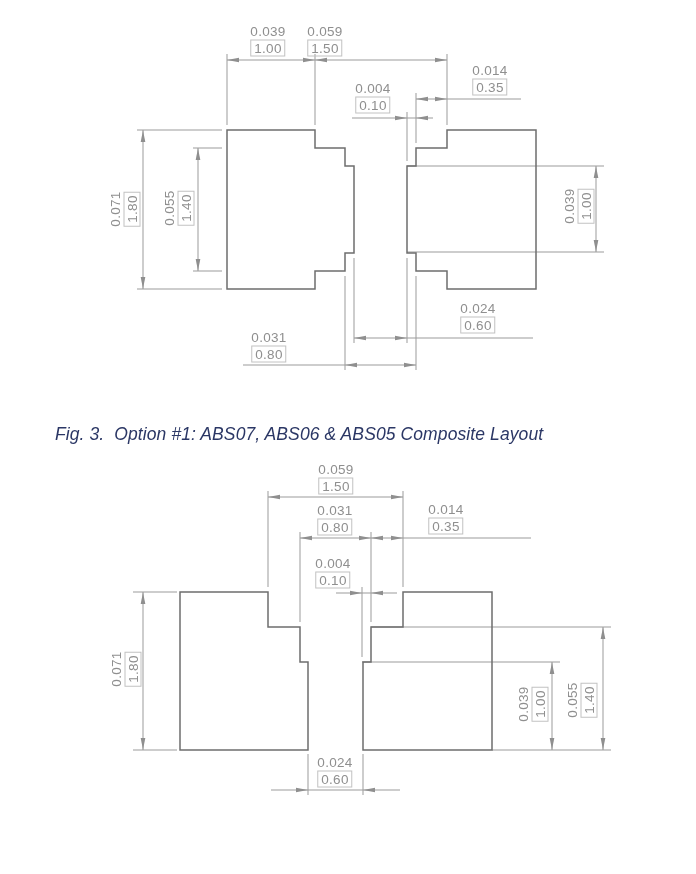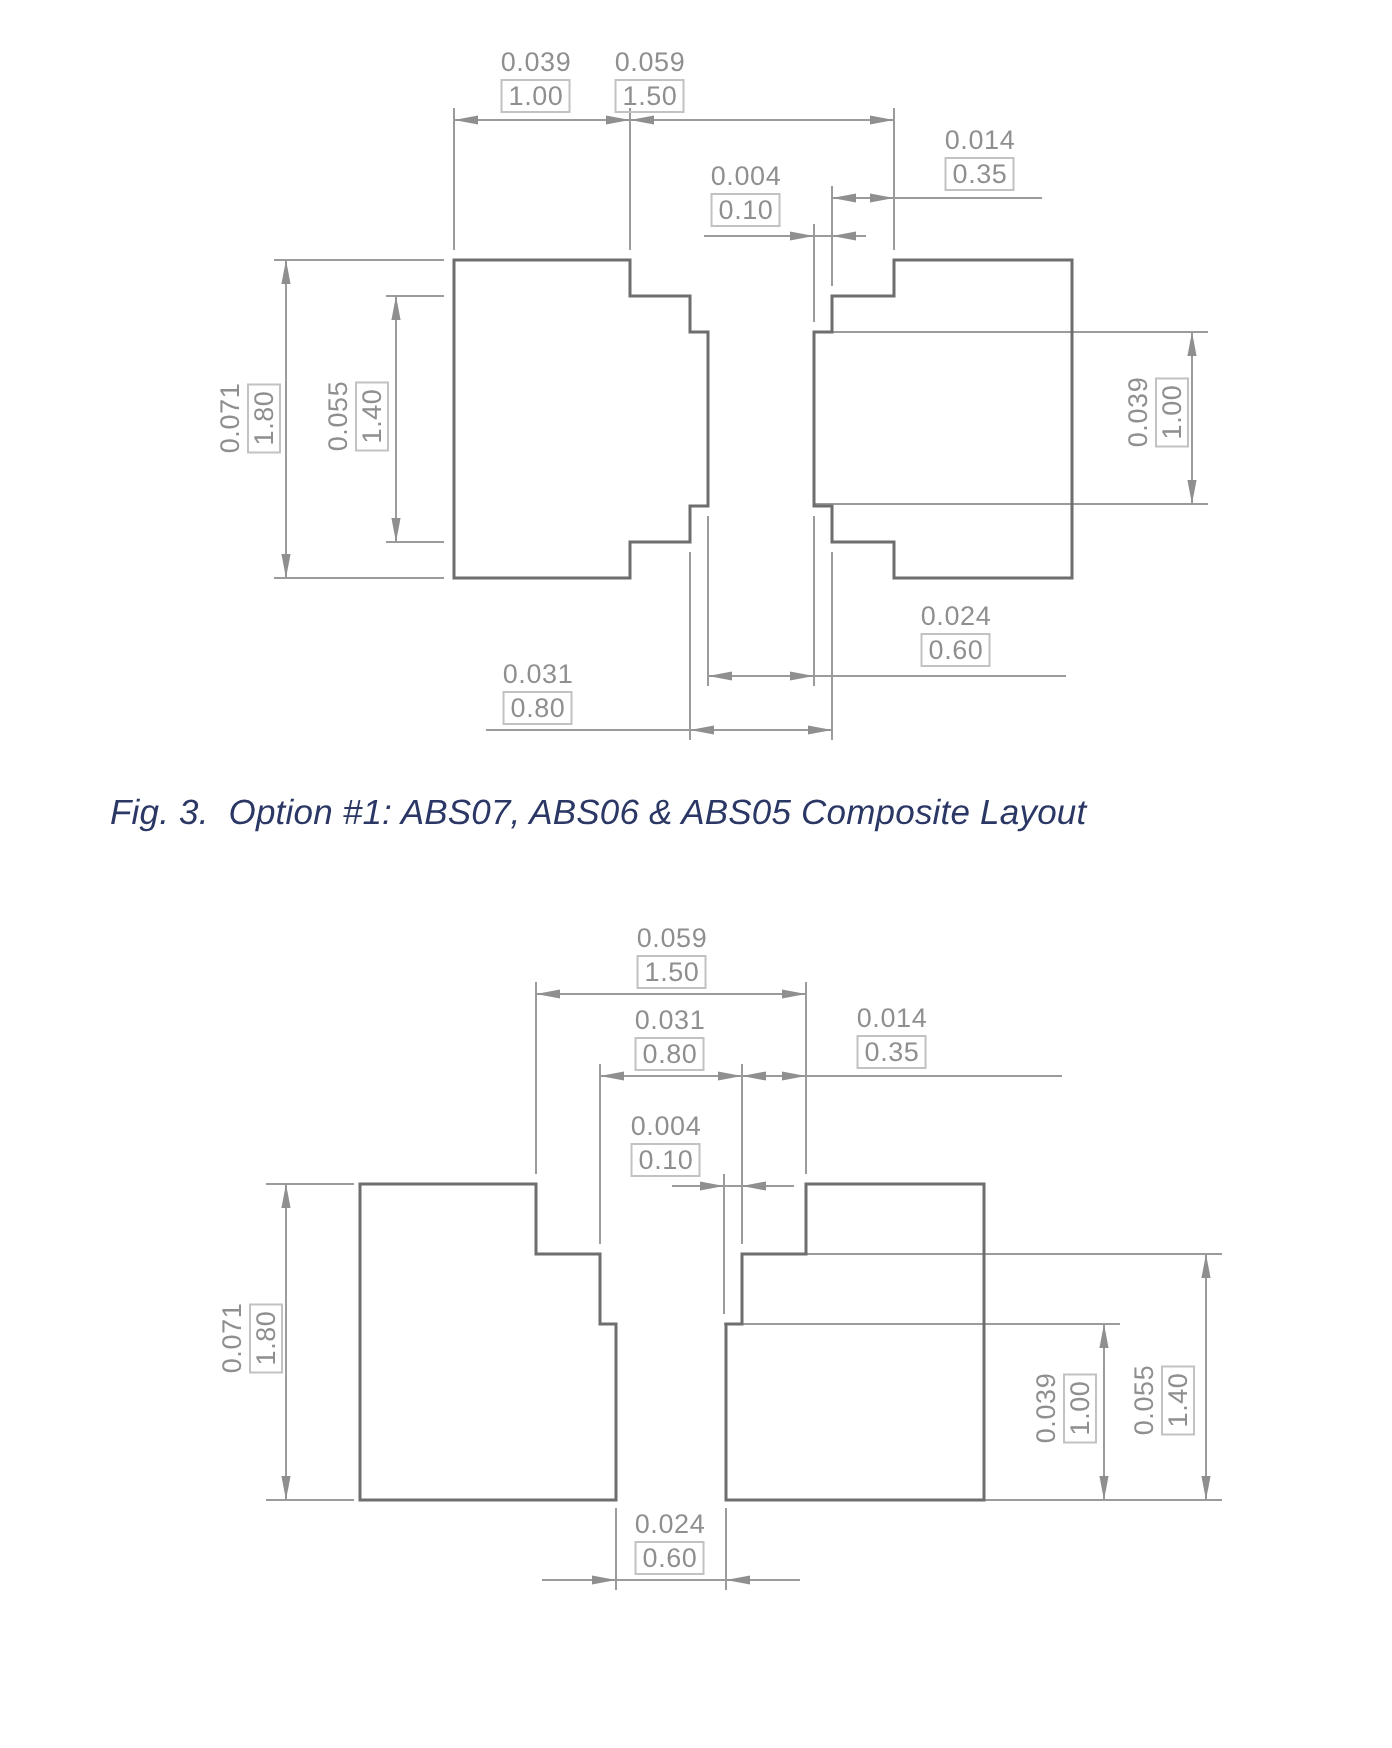--- a/index.html
+++ b/index.html
@@ -5,21 +5,21 @@
   html,body{margin:0;padding:0;background:#ffffff;}
   .page{position:relative;width:696px;height:874px;background:#ffffff;overflow:hidden;
         font-family:"Liberation Sans",sans-serif;}
   svg{position:absolute;left:0;top:0;}
   .dim-label{position:absolute;font-family:"Liberation Sans",sans-serif;font-size:13.5px;
              color:#8f8f8f;letter-spacing:.3px;text-align:center;white-space:nowrap;
              line-height:15px;transform:translate(-50%,-50%);}
   .dim-label.v{transform:translate(-50%,-50%) rotate(-90deg);}
   .mmbox{display:inline-block;border:1px solid #c2c2c2;padding:0 3px;line-height:15px;margin-top:1px;}
   .caption{position:absolute;font-family:"Liberation Sans",sans-serif;font-style:italic;
-           font-weight:500;font-size:17.5px;color:#2b3765;white-space:pre;letter-spacing:.1px;}
+           font-weight:500;font-size:17.5px;color:#2b3765;white-space:pre;letter-spacing:.1px;margin-top:28px;}
 </style>
 </head>
 <body>
 
 <div class="page">
   <svg id="diagram-svg" width="696" height="874" viewBox="0 0 696 874">
       <g>
         <g>
           <line x1="227" y1="125" x2="227" y2="54" stroke="#9b9b9b" stroke-width="1"></line>
           <line x1="315" y1="125" x2="315" y2="54" stroke="#9b9b9b" stroke-width="1"></line>

